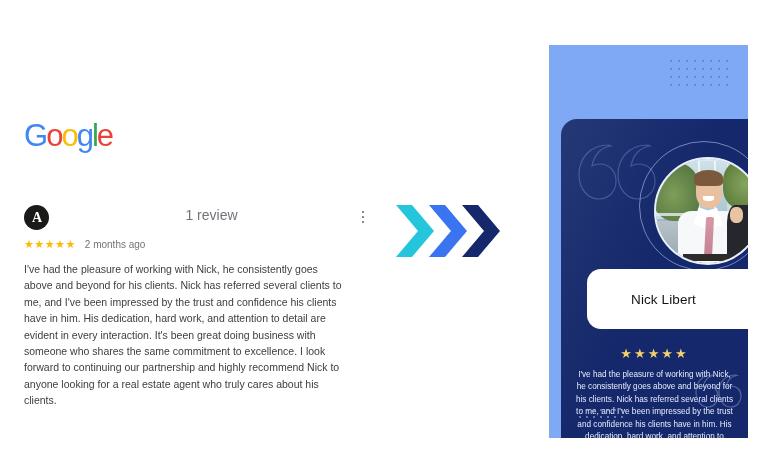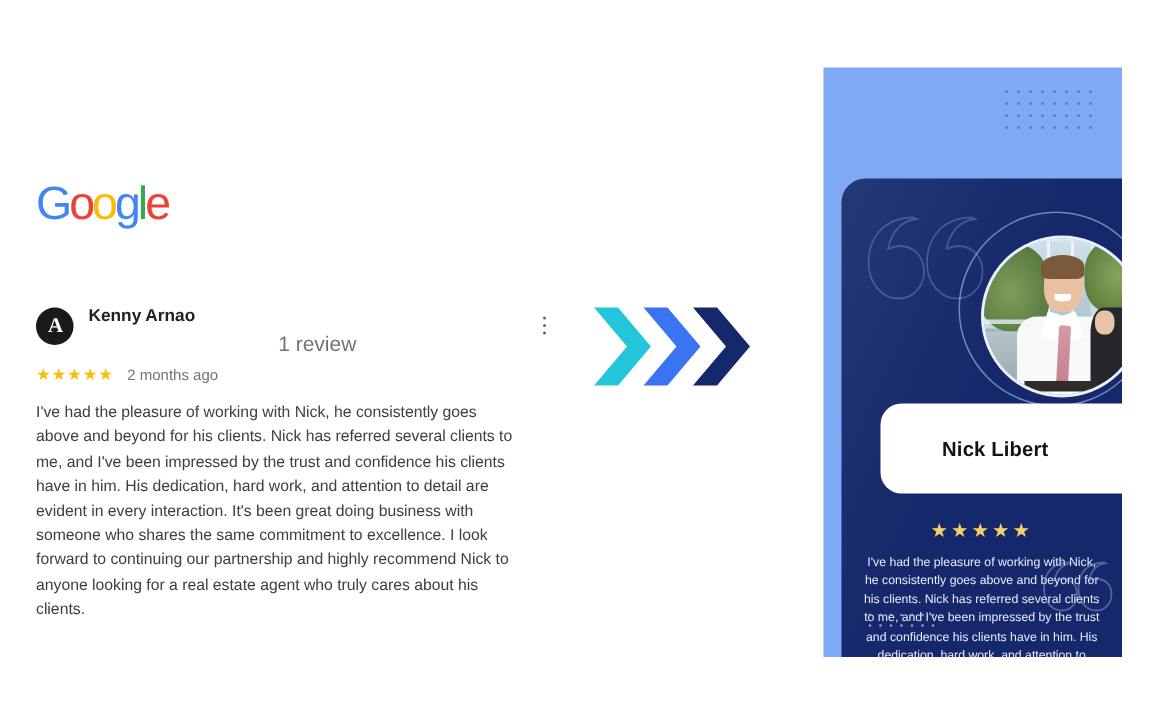--- a/index.html
+++ b/index.html
@@ -318,21 +318,21 @@
     right: -14px;
     height: 60px;
     background: #ffffff;
     border-radius: 14px;
     display: flex;
     align-items: center;
     justify-content: center;
   }
   .nameplate-text {
     font-size: 13.5px;
-    font-weight: 700;
+    font-weight: 400;
     color: #111318;
     letter-spacing: 0.1px;
     padding-right: 22px;
   }
 
   .stars-card {
     position: absolute;
     left: 0; right: 0;
     top: 228px;
     text-align: center;
@@ -358,21 +358,20 @@
 
 <div class="google-panel">
 
   <div class="google-logo">
     <span class="g-b">G</span><span class="g-r">o</span><span class="g-y">o</span><span class="g-b">g</span><span class="g-g">l</span><span class="g-r">e</span>
   </div>
 
   <div class="review-head">
     <div class="avatar">A</div>
     <div class="reviewer-block">
-      <div class="reviewer-name">Kenny Arnao</div>
       <div class="reviewer-sub">1 review</div>
     </div>
     <div class="kebab">
       <i></i>
       <i></i>
       <i></i>
     </div>
   </div>
 
   <div class="rating-row">

